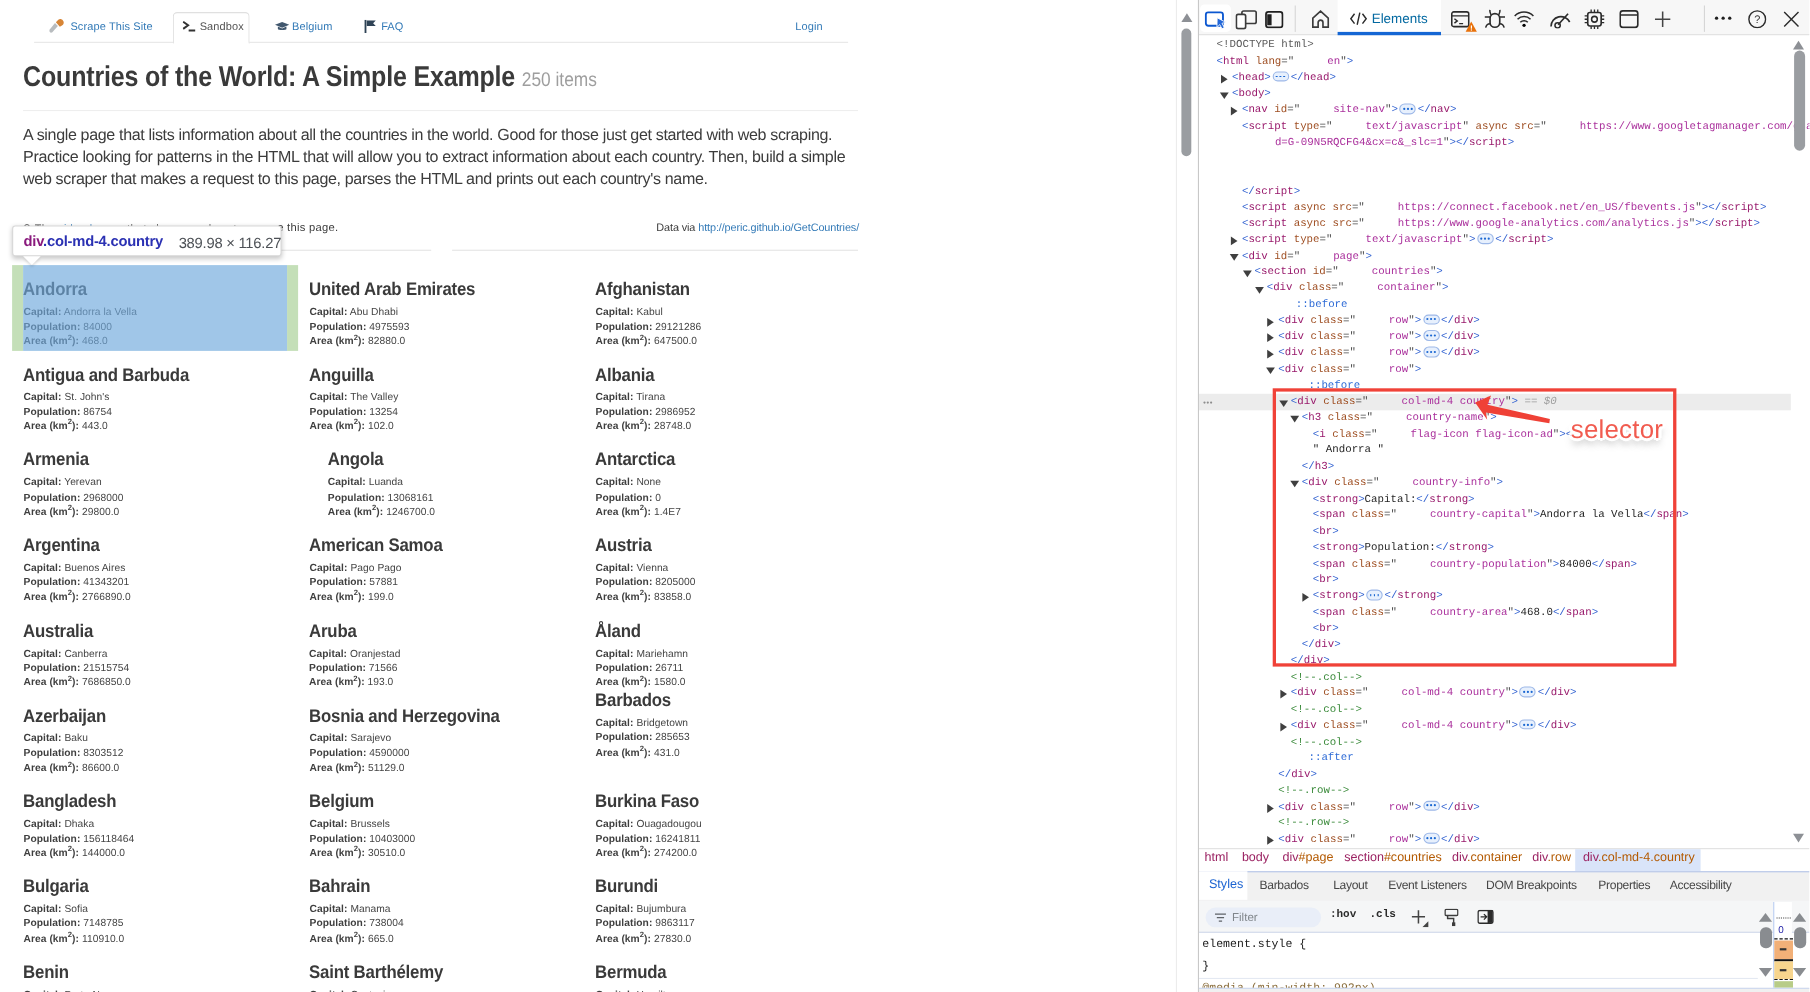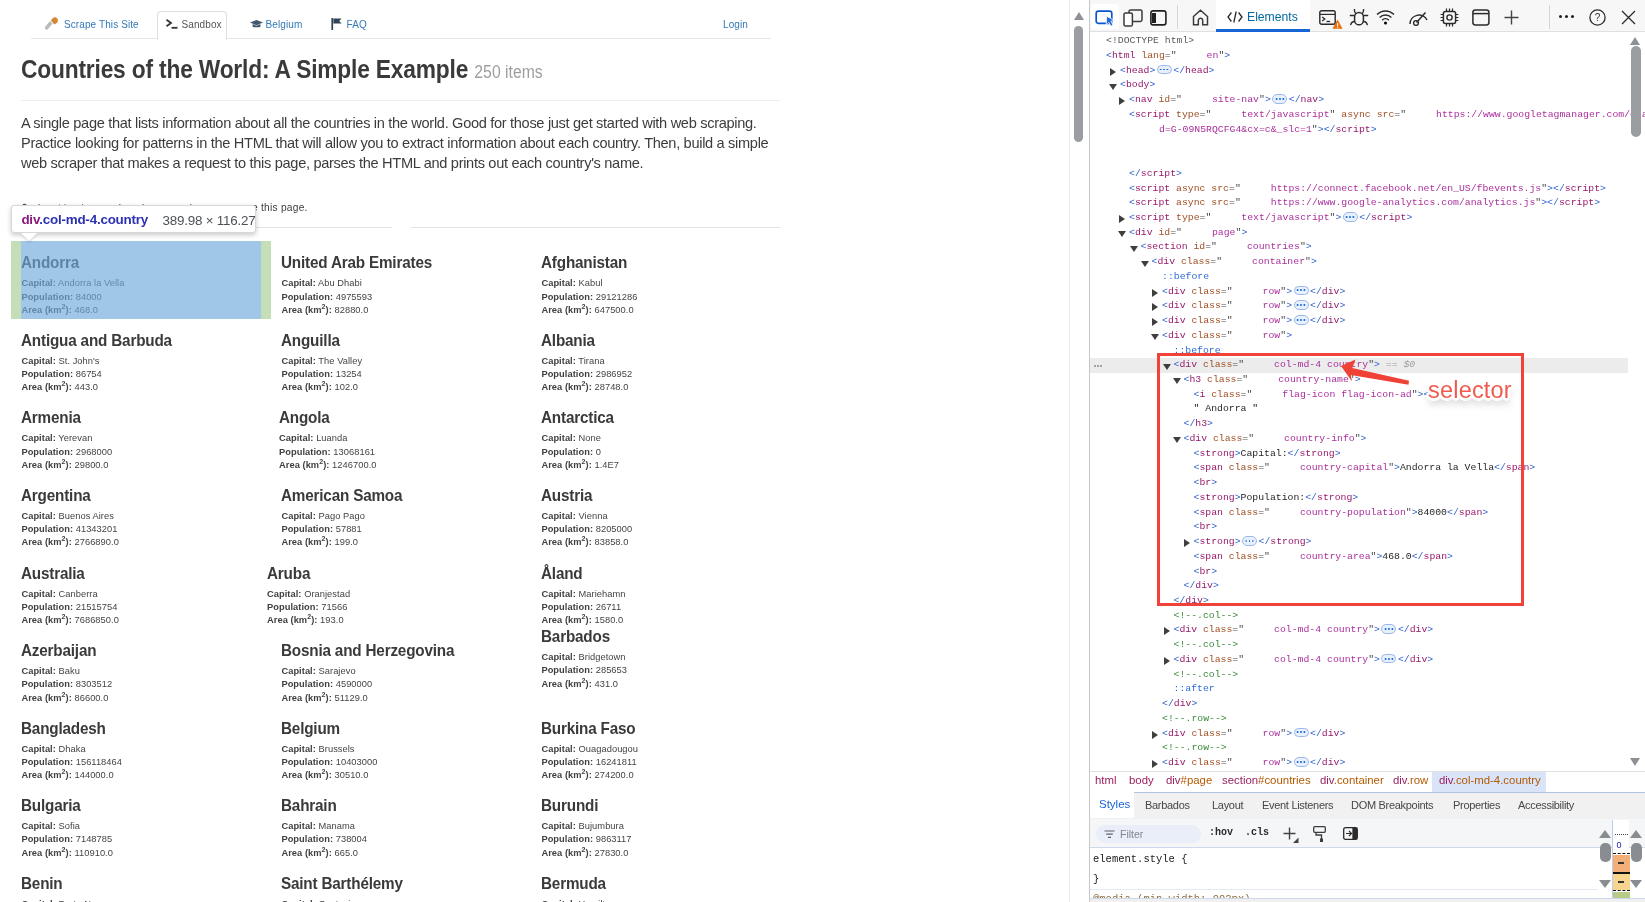--- a/index.html
+++ b/index.html
@@ -59,21 +59,21 @@
 #dtpanel { position:absolute; left:1089px; top:0; width:556px; height:902px; background:#fff;
   border-left:1px solid #c8c8c8; }
 #dtbar { position:absolute; left:1090px; top:0; width:555px; height:32px; background:#f7f7f7;
   border-bottom:1px solid #e0e0e0; }
 
 
 .ln { position:absolute; height:14.7px; line-height:14.7px; font-family:"Liberation Mono",monospace;
   font-size:9.8px; letter-spacing:0; white-space:pre; color:#262626; }
 .ln .p { color:#2e5fd0; } .ln .t { color:#98196b; } .ln .a { color:#9f4f23; }
 .ln .e { color:#4c4c4c; } .ln .v { color:#aa309c;padding-left:30px; } .ln .x { color:#262626; }
-.ln .c { color:#3a8a3a; } .ln .b { color:#2e6bd6; } .ln .d { color:#5a5a5a; }
+.ln .c { color:#3a8a3a; } .ln .b { color:#2e6bd6;margin-left:16px; } .ln .d { color:#5a5a5a; }
 .ln .g { color:#9e9e9e; font-style:italic; }
 .tri { position:absolute; width:0; height:0; }
 .tri-r { border-left:6px solid #3f3f3f; border-top:4px solid transparent; border-bottom:4px solid transparent; }
 .tri-d { border-top:6px solid #3f3f3f; border-left:4px solid transparent; border-right:4px solid transparent; }
 .selrow { position:absolute; left:1090px; width:538px; height:14.7px; background:#ececec; }
 .gutmore { position:absolute; left:1094px; width:2px; height:2px; border-radius:1px; background:#8d8d8d; box-shadow:3px 0 0 #8d8d8d,6px 0 0 #8d8d8d; margin-top:6px; }
 .pill { display:inline-block; position:relative; width:15px; height:9.5px; border:1px solid #9db8e8;
   border-radius:5px; background:#e7f0fd; vertical-align:-1.5px; margin:0 1.5px; }
 .pill .dots { position:absolute; left:50%; top:50%; width:1.8px; height:1.8px; margin:-0.9px 0 0 -0.9px;
   border-radius:1px; background:#1a67d2; box-shadow:-3.4px 0 0 #1a67d2, 3.4px 0 0 #1a67d2; }
@@ -164,20 +164,21 @@
 <div class="navlink" style="left:265.5px;top:19px">Belgium</div>
 <div class="navlink" style="left:346.5px;top:19px">FAQ</div>
 <div class="navlink" style="left:723px;top:19px">Login</div>
 
 <h1>Countries of the World: A Simple Example <span class="items">250 items</span></h1>
 <div id="h1hr"></div>
 <div id="para">A single page that lists information about all the countries in the world. Good for those just get started with web scraping. Practice looking for patterns in the HTML that will allow you to extract information about each country. Then, build a simple web scraper that makes a request to this page, parses the HTML and prints out each country's name.</div>
 
 <div id="hintrow">⚲ The <a>video lesson</a> that shows you how to scrap</div>
 <div id="hinttail">e this page.</div>
+<div id="datavia">Data via <a>http://peric.github.io/GetCountries/</a></div>
 <div class="hr2" style="left:21px;width:371px"></div>
 <div class="hr2" style="left:411px;width:369px"></div>
 
 <div class="card" style="left:21.4px;top:241.3px">
       <div class="cname">Andorra</div>
       <div class="cinfo">
         <div><b>Capital:</b> Andorra la Vella</div>
         <div><b>Population:</b> 84000</div>
         <div><b>Area (km<sup>2</sup>):</b> 468.0</div>
       </div>
@@ -223,21 +224,21 @@
       </div>
     </div>
 <div class="card" style="left:21.4px;top:396.4px">
       <div class="cname">Armenia</div>
       <div class="cinfo">
         <div><b>Capital:</b> Yerevan</div>
         <div><b>Population:</b> 2968000</div>
         <div><b>Area (km<sup>2</sup>):</b> 29800.0</div>
       </div>
     </div>
-<div class="card" style="left:279px;top:396.4px">
+<div class="card" style="left:298px;top:396.4px">
       <div class="cname">Angola</div>
       <div class="cinfo">
         <div><b>Capital:</b> Luanda</div>
         <div><b>Population:</b> 13068161</div>
         <div><b>Area (km<sup>2</sup>):</b> 1246700.0</div>
       </div>
     </div>
 <div class="card" style="left:541.4px;top:396.4px">
       <div class="cname">Antarctica</div>
       <div class="cinfo">
@@ -271,21 +272,21 @@
       </div>
     </div>
 <div class="card" style="left:21.4px;top:551.5px">
       <div class="cname">Australia</div>
       <div class="cinfo">
         <div><b>Capital:</b> Canberra</div>
         <div><b>Population:</b> 21515754</div>
         <div><b>Area (km<sup>2</sup>):</b> 7686850.0</div>
       </div>
     </div>
-<div class="card" style="left:267px;top:551.5px">
+<div class="card" style="left:281px;top:551.5px">
       <div class="cname">Aruba</div>
       <div class="cinfo">
         <div><b>Capital:</b> Oranjestad</div>
         <div><b>Population:</b> 71566</div>
         <div><b>Area (km<sup>2</sup>):</b> 193.0</div>
       </div>
     </div>
 <div class="card" style="left:541.4px;top:551.5px">
       <div class="cname">Åland</div>
       <div class="cinfo">

